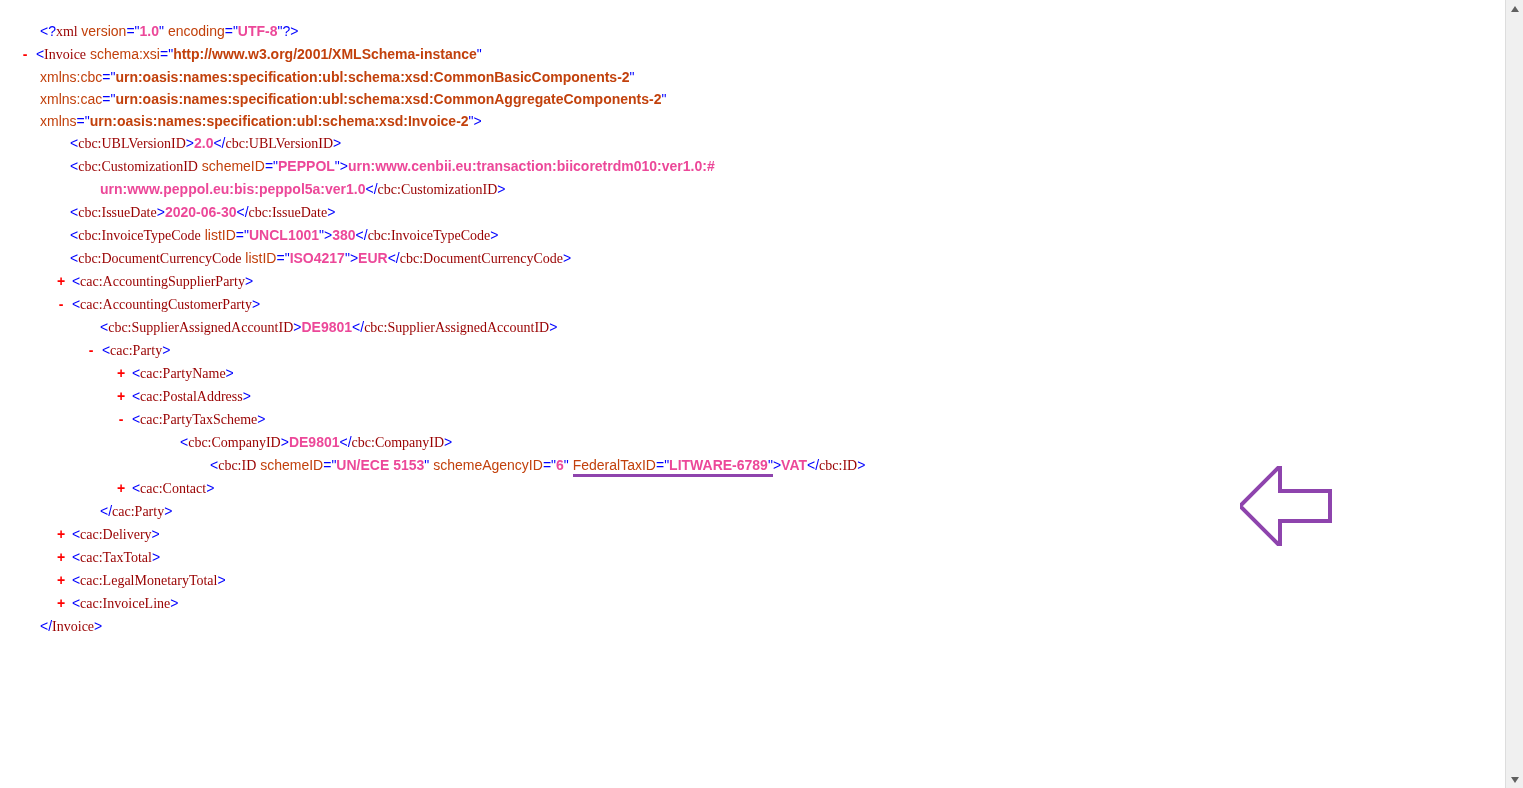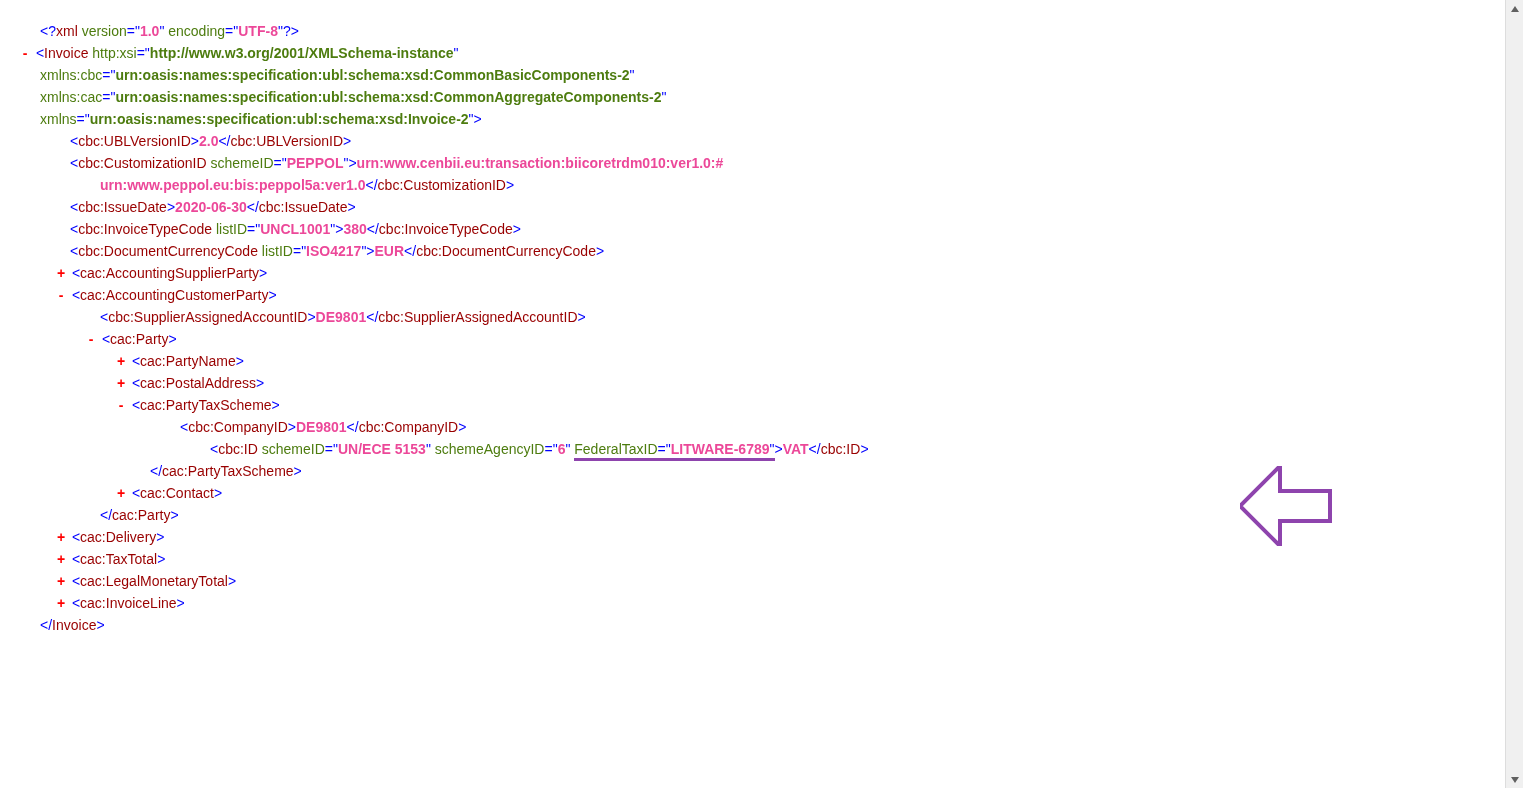--- a/index.html
+++ b/index.html
@@ -51,22 +51,22 @@
   .toggle {
     display: inline-block;
     width: 10px;
     color: #ff0000;
     font-weight: bold;
     text-align: center;
     cursor: pointer;
     margin-right: 2px;
   }
   .blue { color: #0000ff; }
-  .brown { color: #990000; }
-  .red { color: #4d7c0f; margin-top: 12px; }
+  .brown { color: #990000; font-family: Liberation Serif, serif; }
+  .red { color: #c2410c; margin-top: 12px; }
   .black { color: #ec4899; }
   .bold { font-weight: bold; }
   .in1 { padding-left: 20px; }
   .in2 { padding-left: 50px; }
   .in3 { padding-left: 80px; }
   .in5 { padding-left: 130px; }
   .in6 { padding-left: 160px; }
   .in7 { padding-left: 190px; }
   .tin2 { padding-left: 36px; }
   .tin3 { padding-left: 66px; }
@@ -89,21 +89,21 @@
 
   <div class="content">
 
     <span class="line in1">
       <span class="blue">&lt;?</span><span class="brown">xml </span><span class="red">version</span><span class="blue">="</span><span class="black bold">1.0</span><span class="blue">" </span><span class="red">encoding</span><span class="blue">="</span><span class="black bold">UTF-8</span><span class="blue">"?&gt;</span>
     </span>
 
     <span class="line">
       <span class="toggle">-</span>
       <span class="blue">&lt;</span><span class="brown">Invoice</span>
-      <span class="red">http:xsi</span><span class="blue">="</span><span class="red bold">http://www.w3.org/2001/XMLSchema-instance</span><span class="blue">"</span>
+      <span class="red">schema:xsi</span><span class="blue">="</span><span class="red bold">http://www.w3.org/2001/XMLSchema-instance</span><span class="blue">"</span>
     </span>
     <span class="line in1">
       <span class="red">xmlns:cbc</span><span class="blue">="</span><span class="red bold">urn:oasis:names:specification:ubl:schema:xsd:CommonBasicComponents-2</span><span class="blue">"</span>
     </span>
     <span class="line in1">
       <span class="red">xmlns:cac</span><span class="blue">="</span><span class="red bold">urn:oasis:names:specification:ubl:schema:xsd:CommonAggregateComponents-2</span><span class="blue">"</span>
     </span>
     <span class="line in1">
       <span class="red">xmlns</span><span class="blue">="</span><span class="red bold">urn:oasis:names:specification:ubl:schema:xsd:Invoice-2</span><span class="blue">"&gt;</span>
     </span>
@@ -174,23 +174,20 @@
       <span class="blue">&lt;</span><span class="brown">cbc:CompanyID</span><span class="blue">&gt;</span><span class="black bold">DE9801</span><span class="blue">&lt;/</span><span class="brown">cbc:CompanyID</span><span class="blue">&gt;</span>
     </span>
 
 
     <span class="line in7">
       <span class="blue">&lt;</span><span class="brown">cbc:ID</span>
       <span class="red">schemeID</span><span class="blue">="</span><span class="black bold">UN/ECE 5153</span><span class="blue">" </span><span class="red">schemeAgencyID</span><span class="blue">="</span><span class="black bold">6</span><span class="blue">" </span><span class="underline-purple"><span class="red">FederalTaxID</span><span class="blue">="</span><span class="black bold">LITWARE-6789</span><span class="blue">"</span></span><span class="blue">&gt;</span><span class="black bold">VAT</span><span class="blue">&lt;/</span><span class="brown">cbc:ID</span><span class="blue">&gt;</span>
     </span>
 
 
-    <span class="line in5">
-      <span class="blue">&lt;/</span><span class="brown">cac:PartyTaxScheme</span><span class="blue">&gt;</span>
-    </span>
 
 
     <span class="line tin4">
       <span class="toggle">+</span>
       <span class="blue">&lt;</span><span class="brown">cac:Contact</span><span class="blue">&gt;</span>
     </span>
 
     <span class="line in3">
       <span class="blue">&lt;/</span><span class="brown">cac:Party</span><span class="blue">&gt;</span>
     </span>

